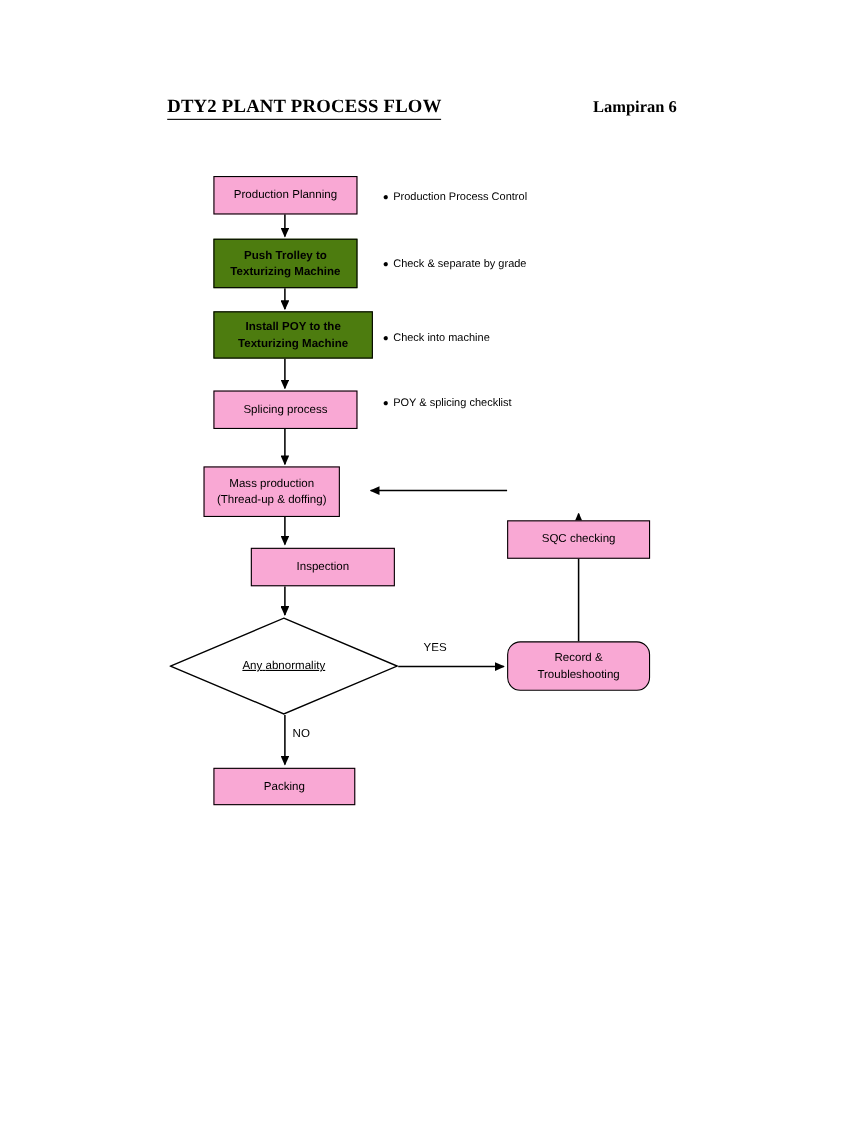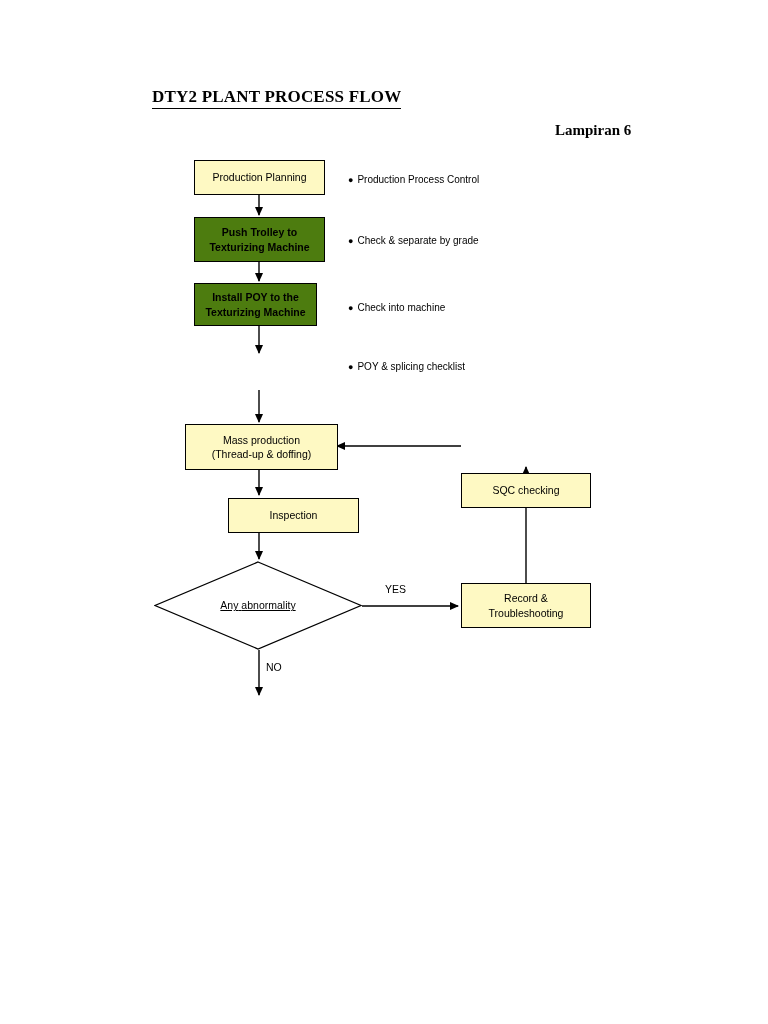--- a/index.html
+++ b/index.html
@@ -32,36 +32,35 @@
     font-size: 17px;
     font-weight: bold;
     color: #000000;
     letter-spacing: 0.2px;
     border-bottom: 1.5px solid #000000;
     padding-bottom: 1px;
     white-space: nowrap;
   }
   .doc-subtitle {
     position: absolute;
-    left: 555px;
+    left: 539px;
     top: 90px;
     font-family: "Liberation Serif", serif;
     font-size: 15px;
     font-weight: bold;
     color: #000000;
     white-space: nowrap;
-    margin-top: 32px;
   }
 
   
   .node {
     position: absolute;
     box-sizing: border-box;
     border: 1.3px solid #000000;
-    background: #fef9c3;
+    background: #f9a8d4;
     display: flex;
     align-items: center;
     justify-content: center;
     text-align: center;
     font-family: "Liberation Sans", sans-serif;
     font-size: 10.5px;
     color: #000000;
     line-height: 1.35;
     padding: 2px 4px;
   }
@@ -173,29 +172,32 @@
     <span class="node-text">Production Planning</span>
   </div>
 
   <div class="node yellow" style="left:194px; top:217px; width:131px; height:45px;">
     <div>
       <span class="node-text">Push Trolley to</span>
       <span class="node-text">Texturizing Machine</span>
     </div>
   </div>
 
-  <div class="node yellow" style="left:194px; top:283px; width:123px; height:43px;">
+  <div class="node yellow" style="left:194px; top:283px; width:145px; height:43px;">
     <div>
       <span class="node-text">Install POY to the</span>
       <span class="node-text">Texturizing Machine</span>
     </div>
   </div>
 
-
-  <div class="node" style="left:185px; top:424px; width:153px; height:46px;">
+  <div class="node" style="left:194px; top:355px; width:131px; height:35px;">
+    <span class="node-text">Splicing process</span>
+  </div>
+
+  <div class="node" style="left:185px; top:424px; width:124px; height:46px;">
     <div>
       <span class="node-text">Mass production</span>
       <span class="node-text">(Thread-up &amp; doffing)</span>
     </div>
   </div>
 
   <div class="node" style="left:194px; top:498px; width:131px; height:35px;margin-left:34px;">
     <span class="node-text">Inspection</span>
   </div>
 
@@ -204,26 +206,29 @@
       <polygon points="104,1 207,44.5 104,88 1,44.5" fill="#ffffff" stroke="#000000" stroke-width="1.3"></polygon>
     </svg>
     <div class="diamond-label">
       <div>
         <span class="node-text">Any</span>
         <span class="node-text">abnormality</span>
       </div>
     </div>
   </div>
 
+  <div class="node" style="left:194px; top:698px; width:129px; height:34px;">
+    <span class="node-text">Packing</span>
+  </div>
 
   <div class="node" style="left:461px; top:429px; width:130px; height:35px;margin-top:44px;">
     <span class="node-text">SQC checking</span>
   </div>
 
-  <div class="node" style="left:461px; top:583px; width:130px; height:45px;">
+  <div class="node" style="left:461px; top:583px; width:130px; height:45px;border-radius:12px;">
     <div>
       <span class="node-text">Record &amp;</span>
       <span class="node-text">Troubleshooting</span>
     </div>
   </div>
 
   <div class="edge-label" style="left:385px; top:583px;">YES</div>
 
   <div class="edge-label" style="left:266px; top:661px;">NO</div>
 

